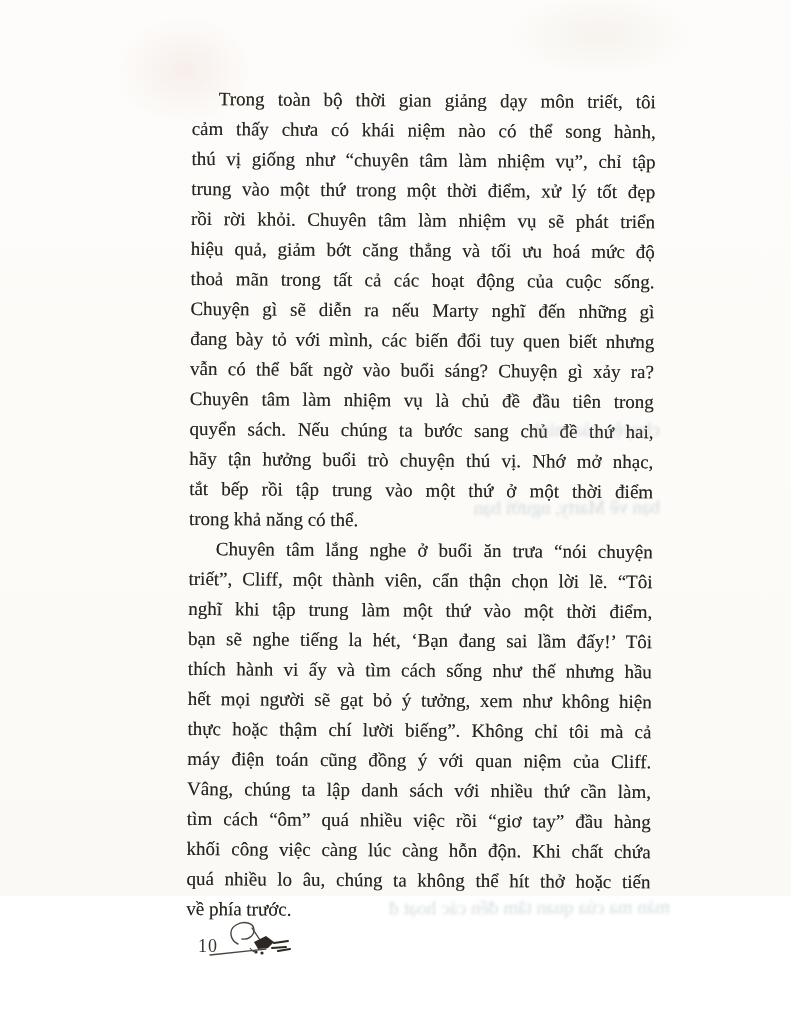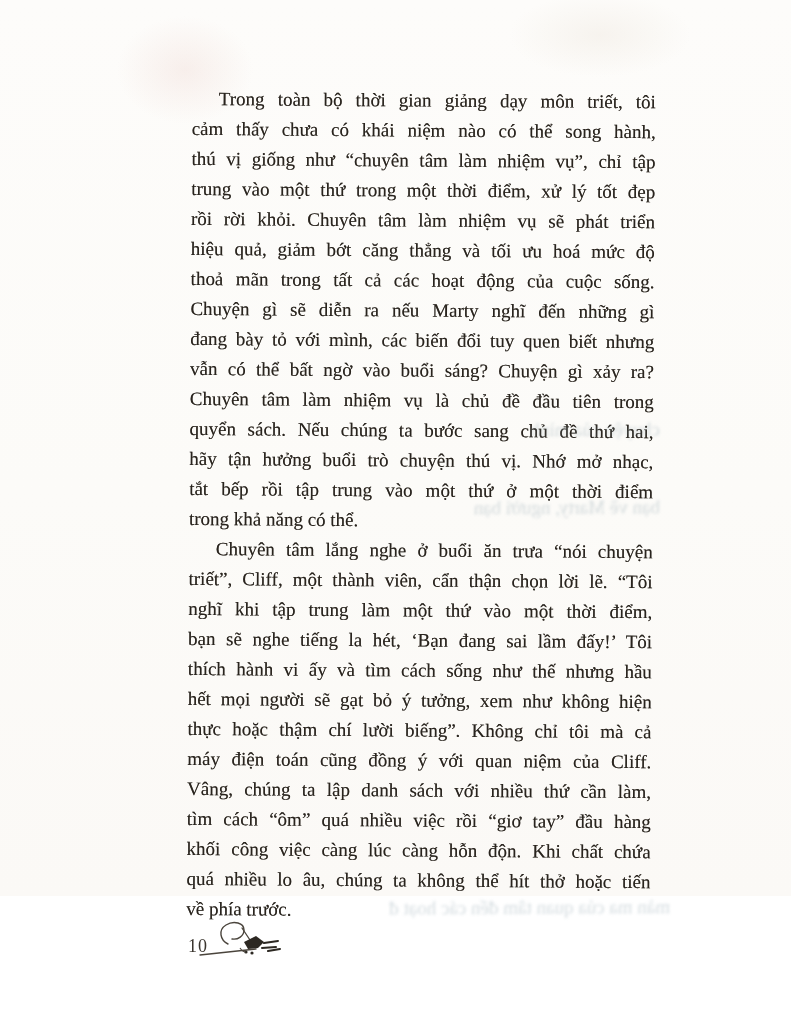--- a/index.html
+++ b/index.html
@@ -52,21 +52,21 @@
     transform: scaleX(-1) rotate(0.3deg);
     filter: blur(1.4px);
     overflow: hidden;
     pointer-events: none;
   }
   .ghost-a { left: 492px; top: 419px; width: 168px; }
   .ghost-b { left: 415px; top: 497px; width: 245px; }
   .ghost-c { left: 332px; top: 897px; width: 338px; }
   .footer {
     position: absolute;
-    left: 188px;
+    left: 198px;
     top: 918px;
     display: flex;
     align-items: flex-end;
   }
   .pagenum {
     font-size: 18px;
     color: #3a352e;
     line-height: 20px;
     letter-spacing: 1px;
   }

